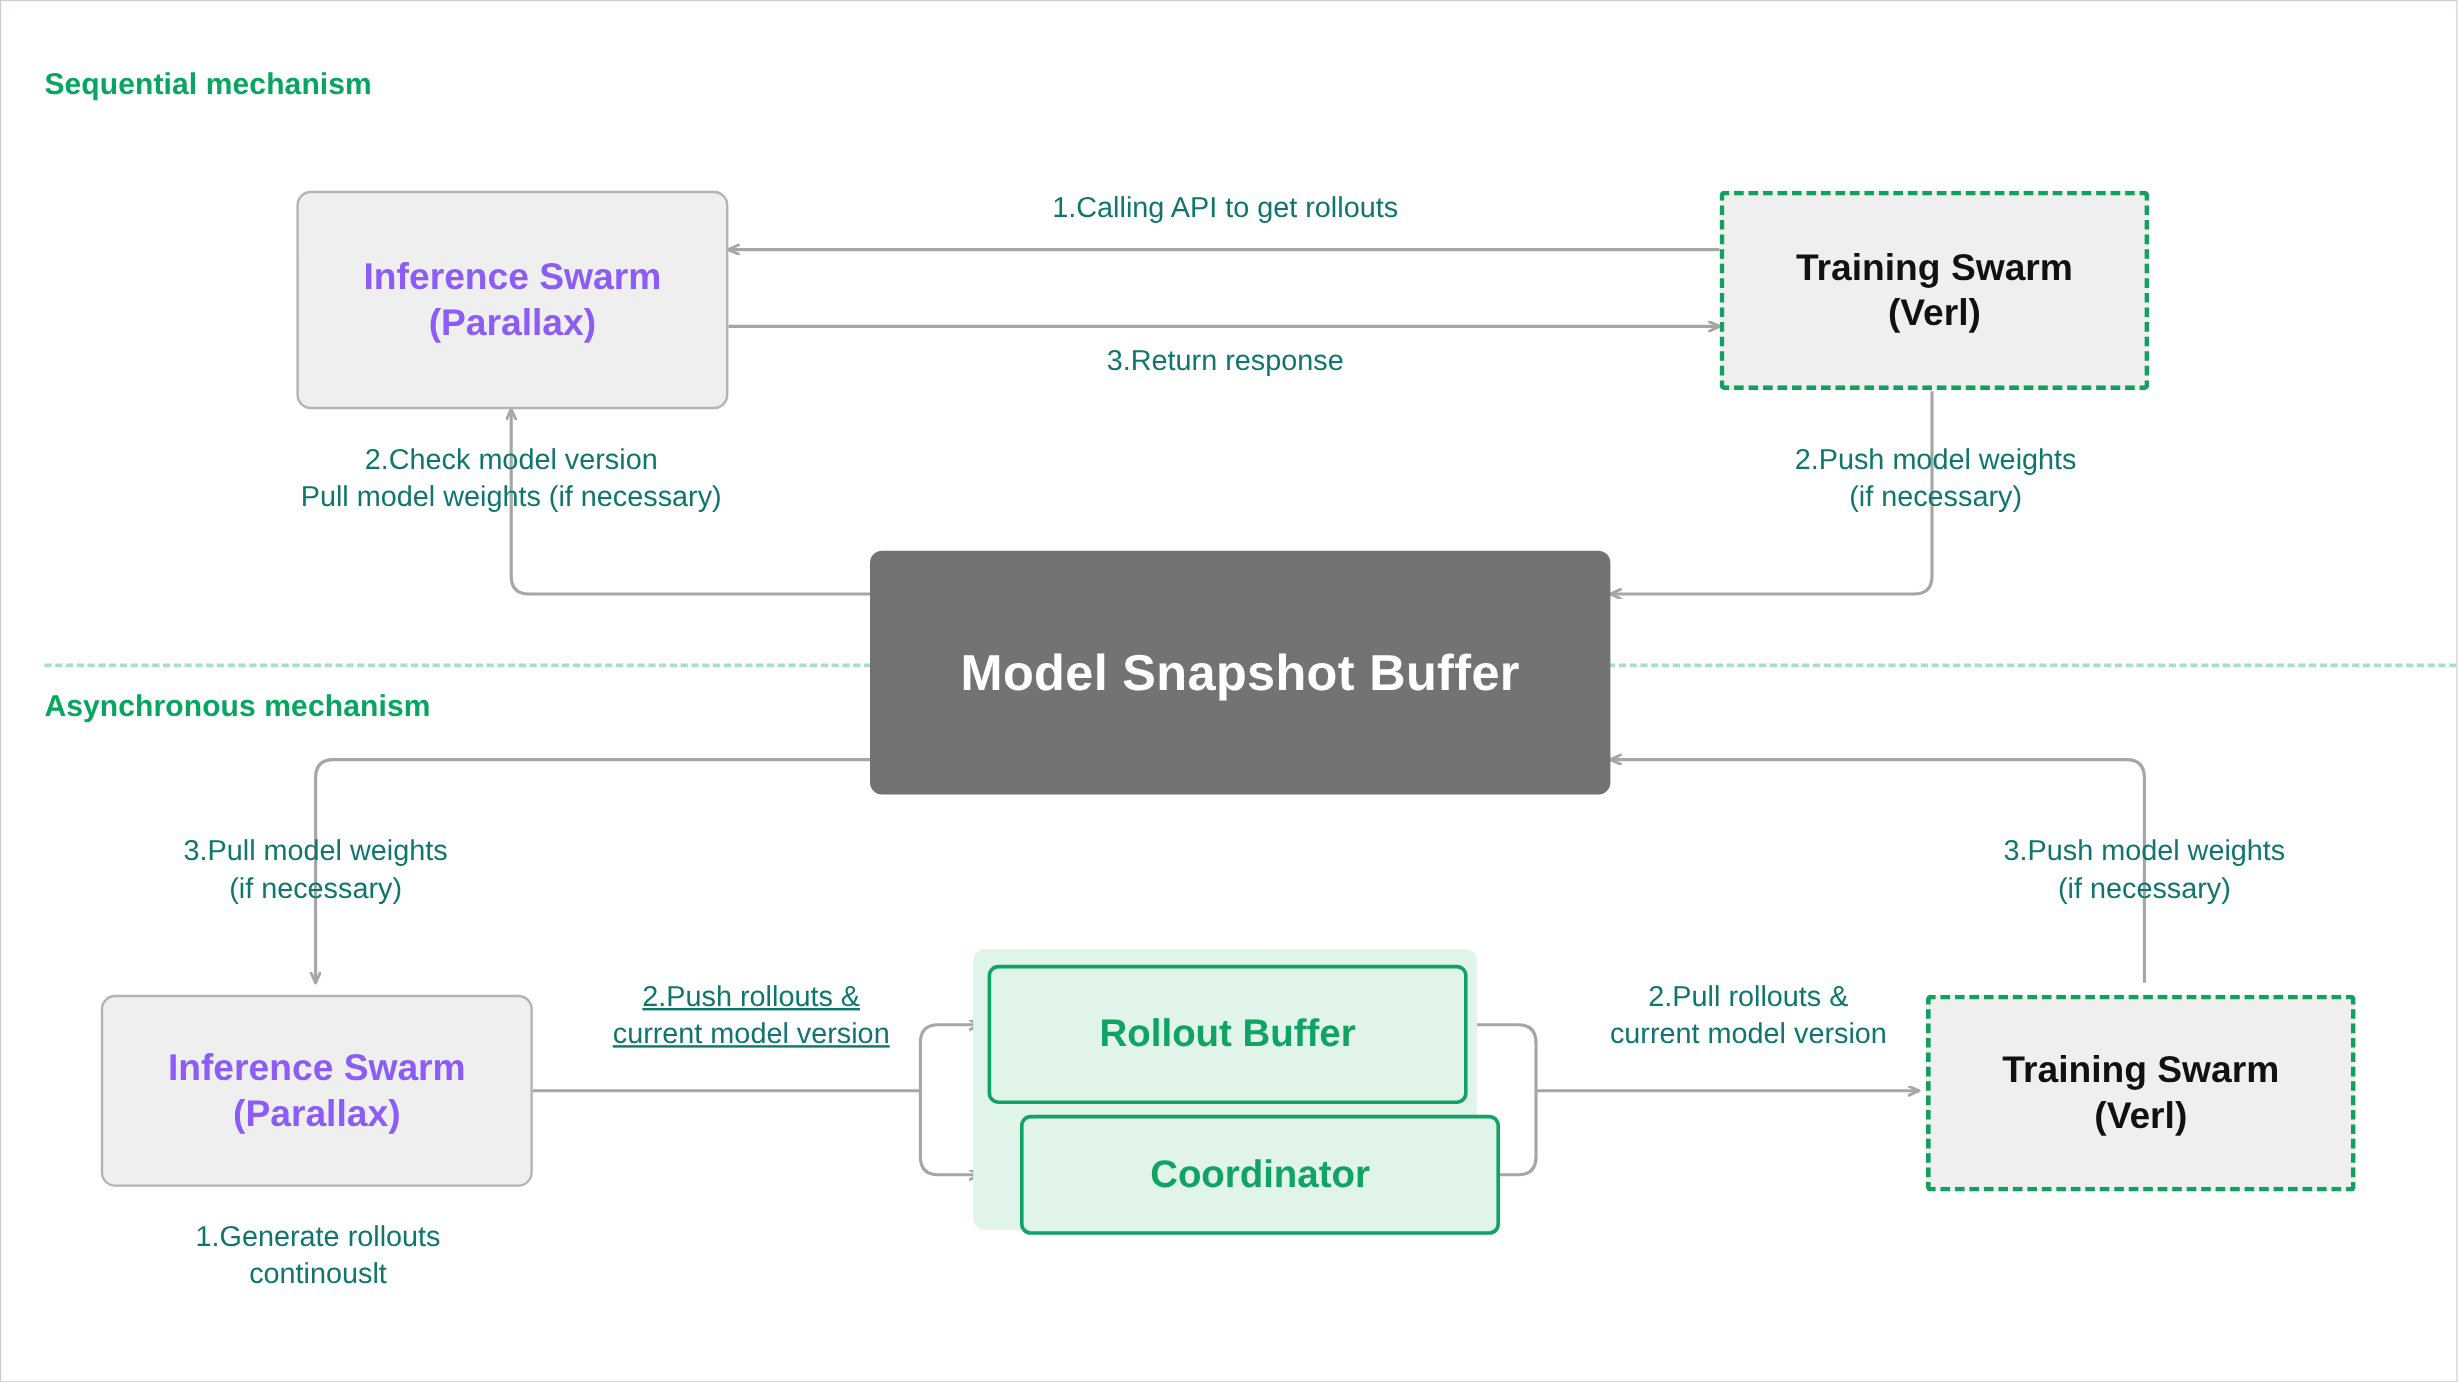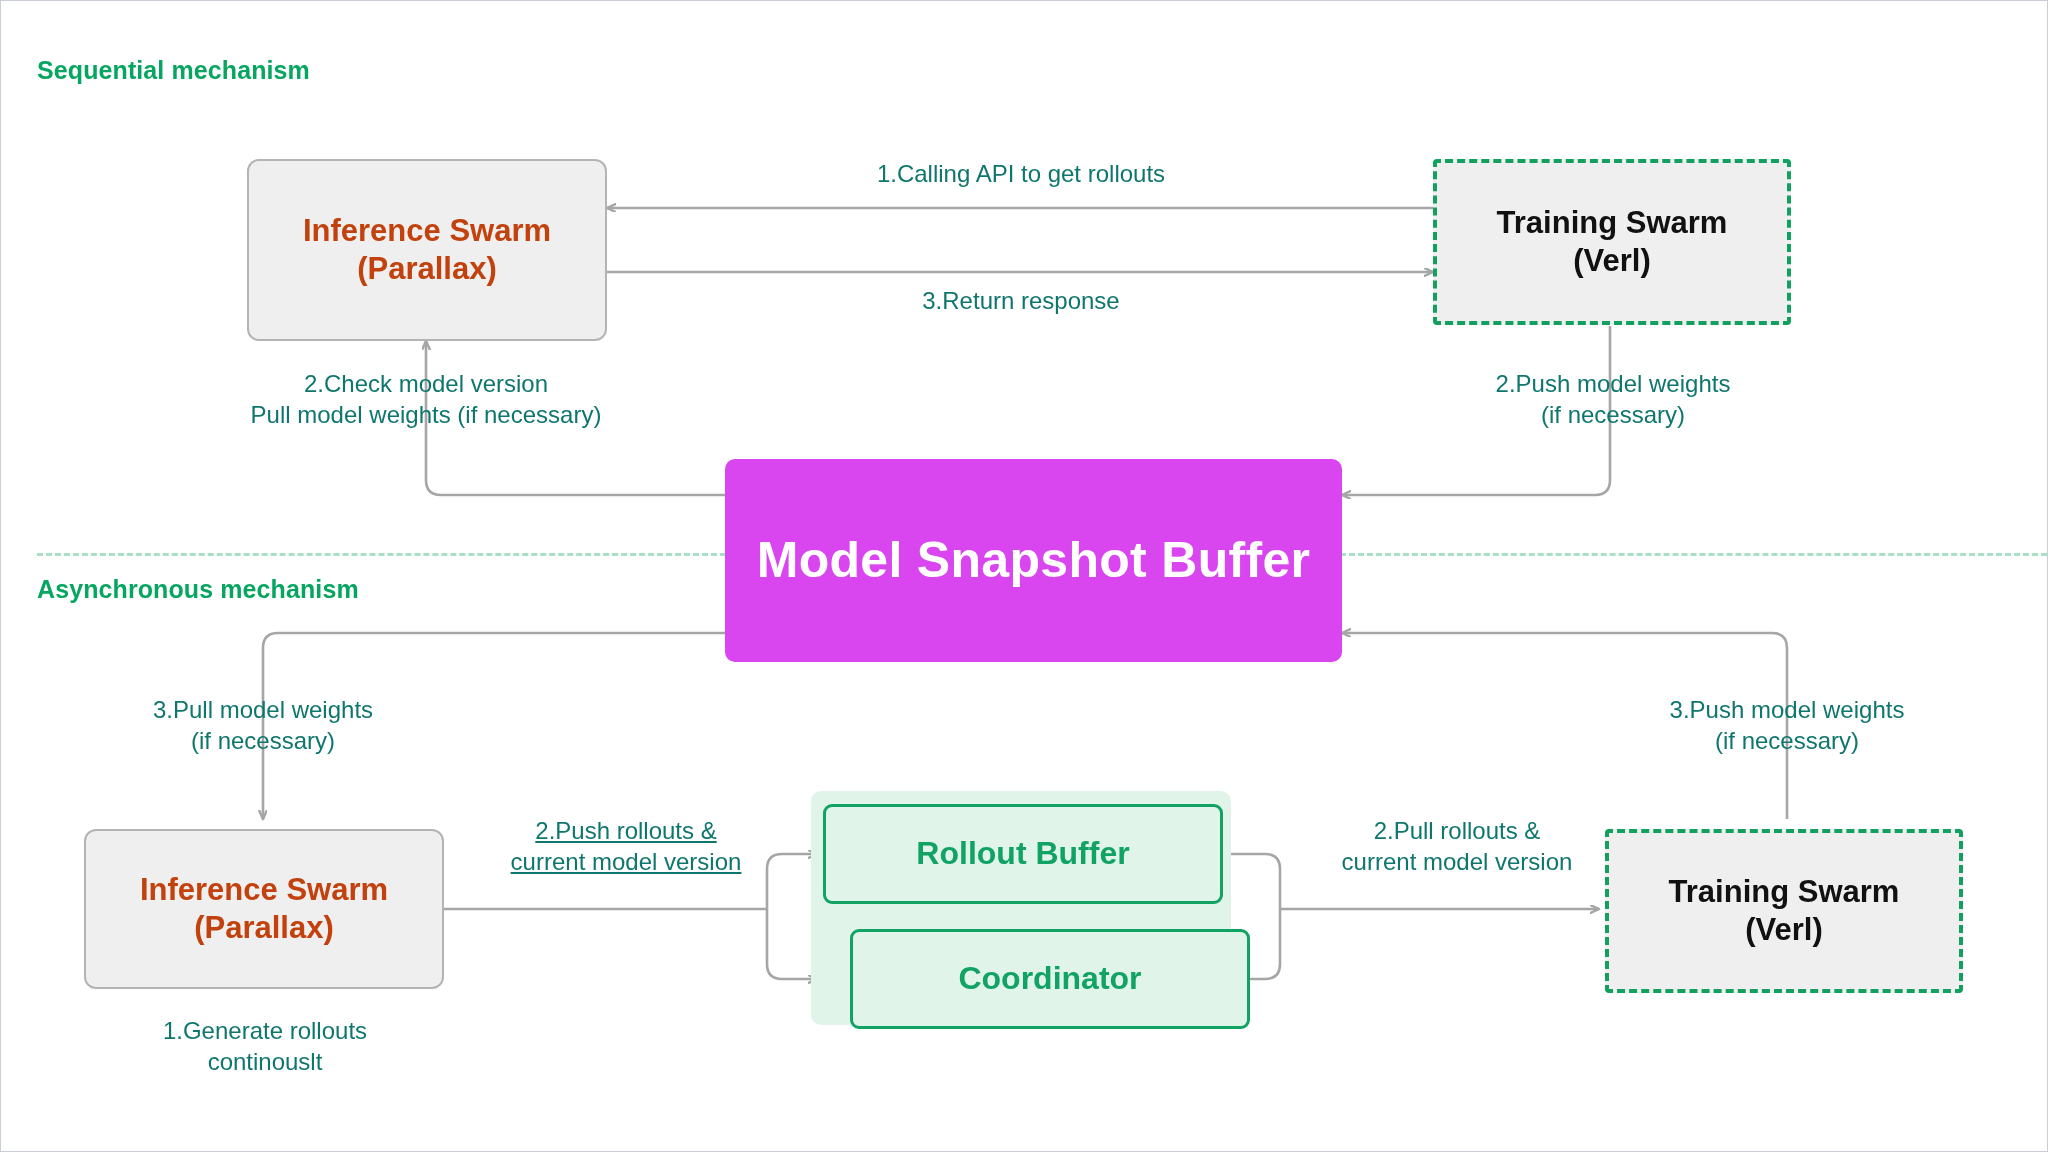--- a/index.html
+++ b/index.html
@@ -29,39 +29,39 @@
     display:flex;
     align-items:center;
     justify-content:center;
     text-align:center;
     line-height:1.22;
   }
   .node-solid{
     background:#efefef;
     border:2px solid #b4b4b4;
     border-radius:12px;
-    color:#c2410c;
+    color:#8b5cf6;
     font-weight:bold;
     font-size:31px;
   }
   .node-dashed{
     background:#efefef;
     border:4px dashed #12a05f;
     border-radius:4px;
     color:#111111;
     font-weight:bold;
     font-size:31px;
   }
   .node-green{
-    background:#d946ef;
+    background:#737373;
     border:none;
     border-radius:10px;
     color:#ffffff;
     font-weight:bold;
-    font-size:50px;
+    font-size:42px;
     letter-spacing:.3px;
   }
   .group-box{
     position:absolute;
     background:#e1f4ea;
     border-radius:10px;
     box-sizing:border-box;
   }
   .node-inner{
     background:#e1f4ea;
@@ -171,21 +171,21 @@
   </div>
 
   <div class="edge-label" style="left:465px;top:815px;width:320px;text-decoration:underline;">2.Push rollouts &amp;
 current model version</div>
 
   <div class="edge-label" style="left:134px;top:1015px;width:260px;">1.Generate rollouts
 continouslt</div>
 
   <div class="group-box" style="left:810px;top:790px;width:420px;height:234px;"></div>
 
-  <div class="node node-inner" style="left:822px;top:803px;width:400px;height:100px;">
+  <div class="node node-inner" style="left:822px;top:803px;width:400px;height:116px;">
     <span>Rollout Buffer</span>
   </div>
 
   <div class="node node-inner" style="left:822px;top:928px;width:400px;height:100px;margin-left:27px;">
     <span>Coordinator</span>
   </div>
 
   <div class="edge-label" style="left:1296px;top:815px;width:320px;">2.Pull rollouts &amp;
 current model version</div>
 

